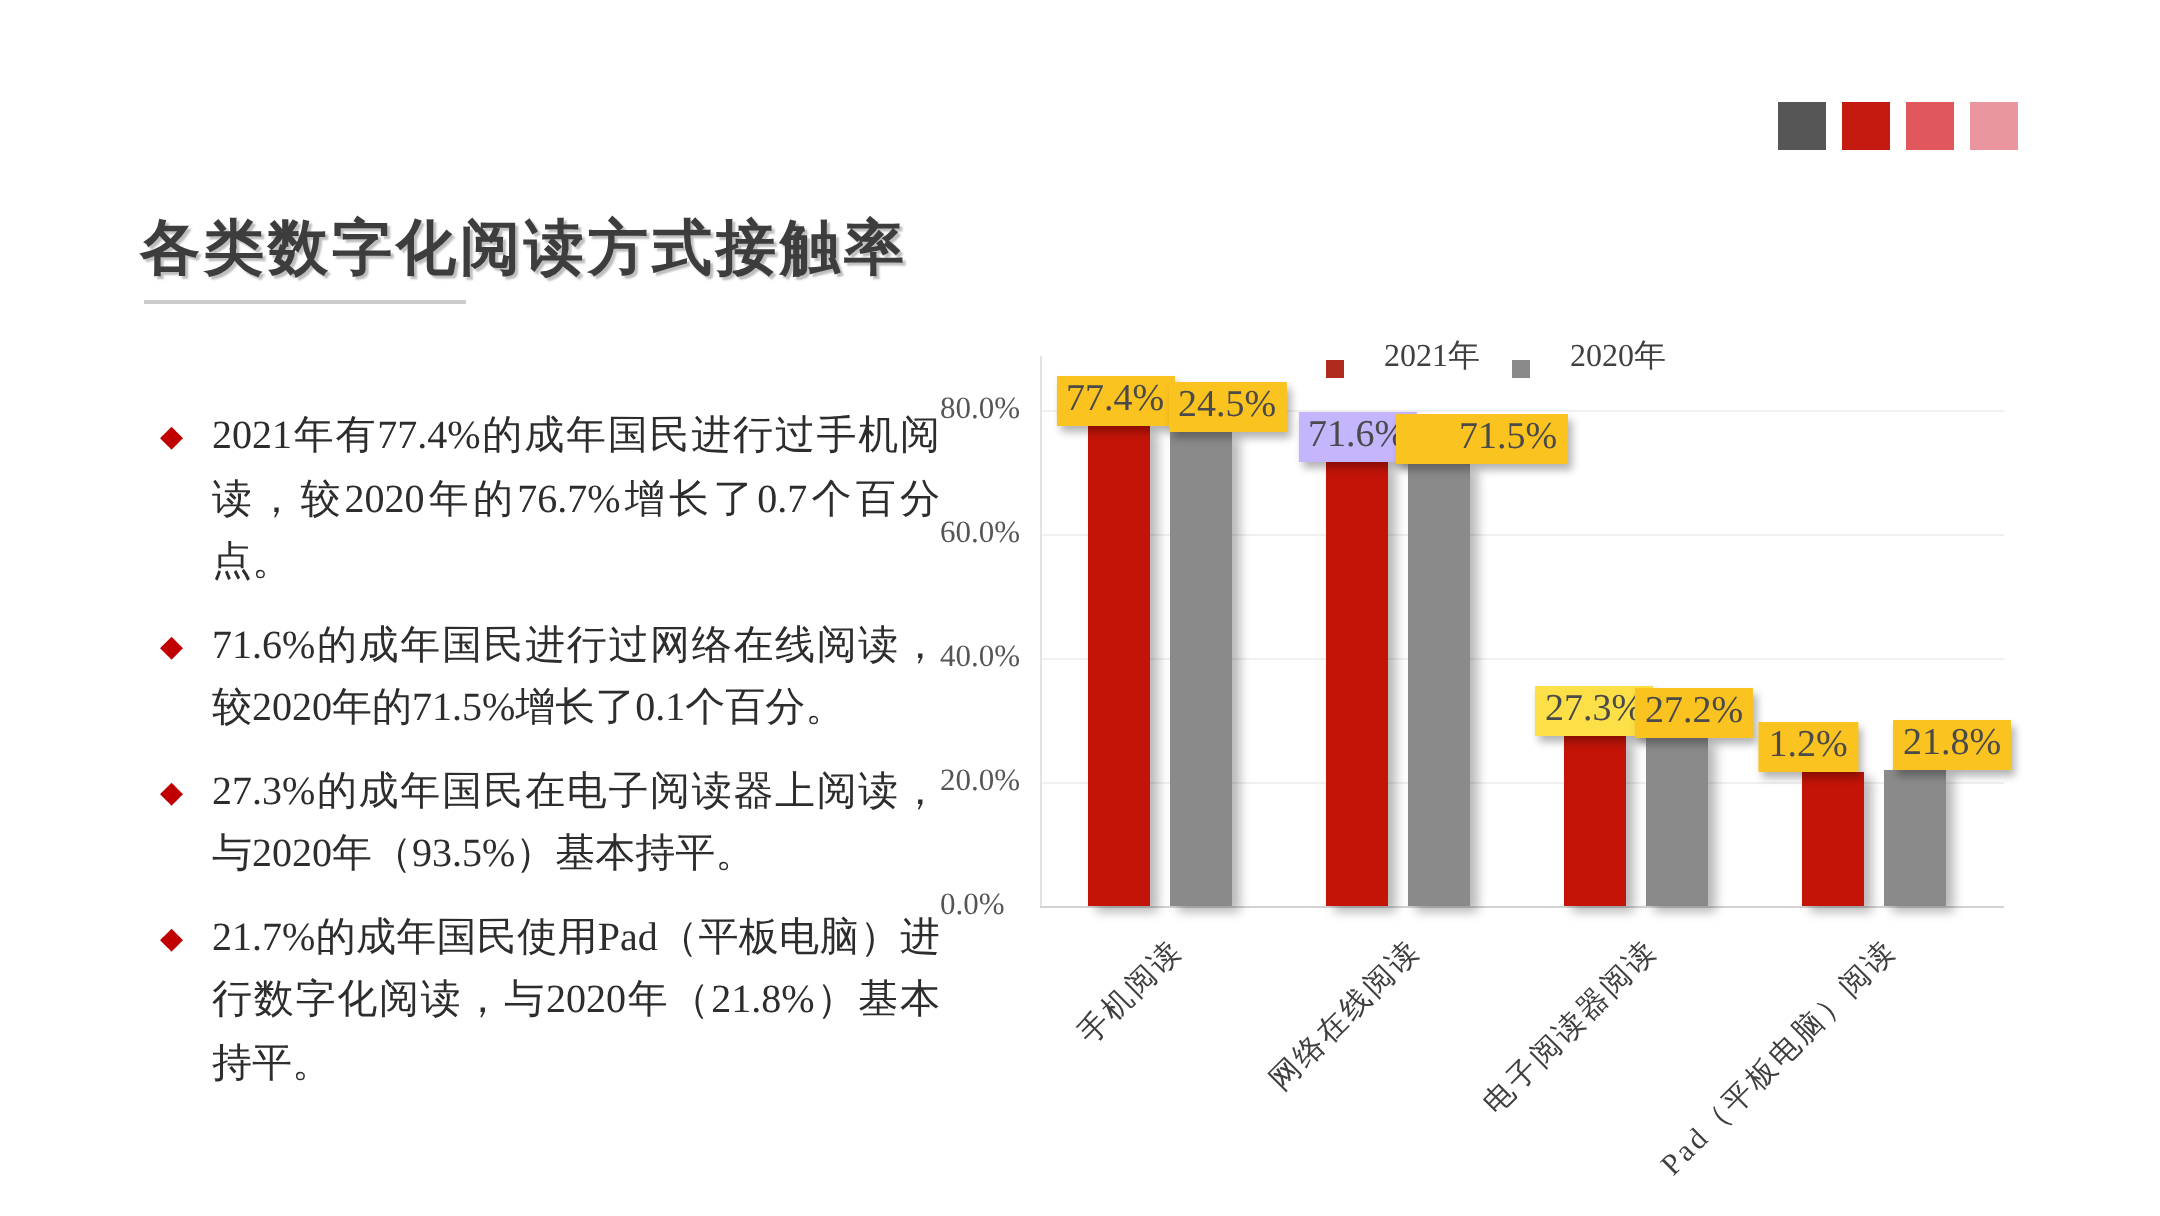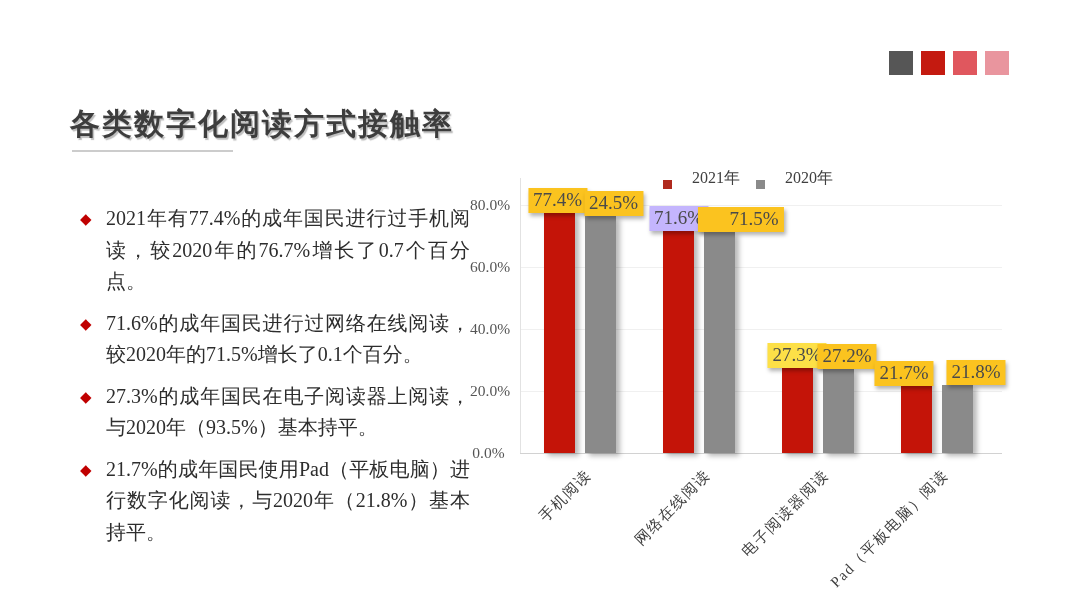--- a/index.html
+++ b/index.html
@@ -25,21 +25,21 @@
   .bullets .diamond { position:absolute; left:0; top:1px; color:#c00000; font-size:15px; }
 
   
   .chart { position:absolute; left:470px; top:160px; width:610px; height:448px; }
   .legend { position:absolute; left:193px; top:8px; display:flex; gap:16px; align-items:center; }
   .legend-item { display:flex; align-items:flex-end; gap:20px; font-size:16px; color:#404040; }
   .legend-swatch { width:9px; height:9px; display:inline-block; }
   .gridline { position:absolute; height:1px; background:#f0f0f0; }
   .axisline-x { position:absolute; height:1px; background:#d2d2d2; }
   .axisline-y { position:absolute; width:1px; background:#e2e2e2; }
-  .ytick { position:absolute; left:0; width:37px; text-align:center; font-size:15.5px; color:#555555; line-height:20px; }
+  .ytick { position:absolute; left:0; width:37px; text-align:left; font-size:15.5px; color:#555555; line-height:20px; }
   .bar { position:absolute; box-shadow:4px 3px 5px rgba(0,0,0,0.28); }
   .vlabel { position:absolute; transform:translateX(-50%); white-space:nowrap; font-size:19px; color:#4a4a4a;
             padding:1px 5px 2px 5px; box-shadow:2px 3px 4px rgba(0,0,0,0.3); }
   .catlabel { position:absolute; white-space:nowrap; font-size:15px; letter-spacing:1.5px; color:#3f3f3f;
               transform-origin:100% 0; transform:rotate(-45deg); }
 </style>
 </head>
 <body>
 
 <div class="slide">
@@ -100,19 +100,19 @@
       <div class="vlabel" style="left: 208.5px; top: 46.277px; background: #c4b5fd;">71.6%</div>
       <div class="bar" style="left: 234px; top: 71.5863px; width: 31px; height: 221.114px; background: rgb(138, 138, 138);"></div>
       <div class="vlabel" style="left: 270.5px; top: 46.5863px; background: rgb(251, 195, 31); padding-left: 32px;">71.5%</div>
       <div class="catlabel" style="top: 306px; right: 379px;">网络在线阅读</div>
       <div class="bar" style="left: 311.5px; top: 208.275px; width: 31px; height: 84.4252px; background: rgb(196, 20, 8);"></div>
       <div class="vlabel" style="left: 327px; top: 183.275px; background: #fde047;">27.3%</div>
       <div class="bar" style="left: 352.5px; top: 208.584px; width: 31px; height: 84.116px; background: rgb(138, 138, 138);"></div>
       <div class="vlabel" style="left: 377px; top: 183.584px; background: rgb(251, 195, 31);">27.2%</div>
       <div class="catlabel" style="top: 306px; right: 260.5px;">电子阅读器阅读</div>
       <div class="bar" style="left: 430.5px; top: 225.593px; width: 31px; height: 67.1072px; background: rgb(196, 20, 8);"></div>
-      <div class="vlabel" style="left: 434px; top: 200.593px; background: rgb(251, 195, 31);">21.7%</div>
+      <div class="vlabel" style="left: 434px; top: 200.593px; background: rgb(251, 195, 31);">1.2%</div>
       <div class="bar" style="left: 471.5px; top: 225.284px; width: 31px; height: 67.4165px; background: rgb(138, 138, 138);"></div>
       <div class="vlabel" style="left: 506px; top: 200.284px; background: rgb(251, 195, 31);">21.8%</div>
       <div class="catlabel" style="top: 306px; right: 141.5px;">Pad（平板电脑）阅读</div>
     </div>
 
 </div>
 
 </body></html>

